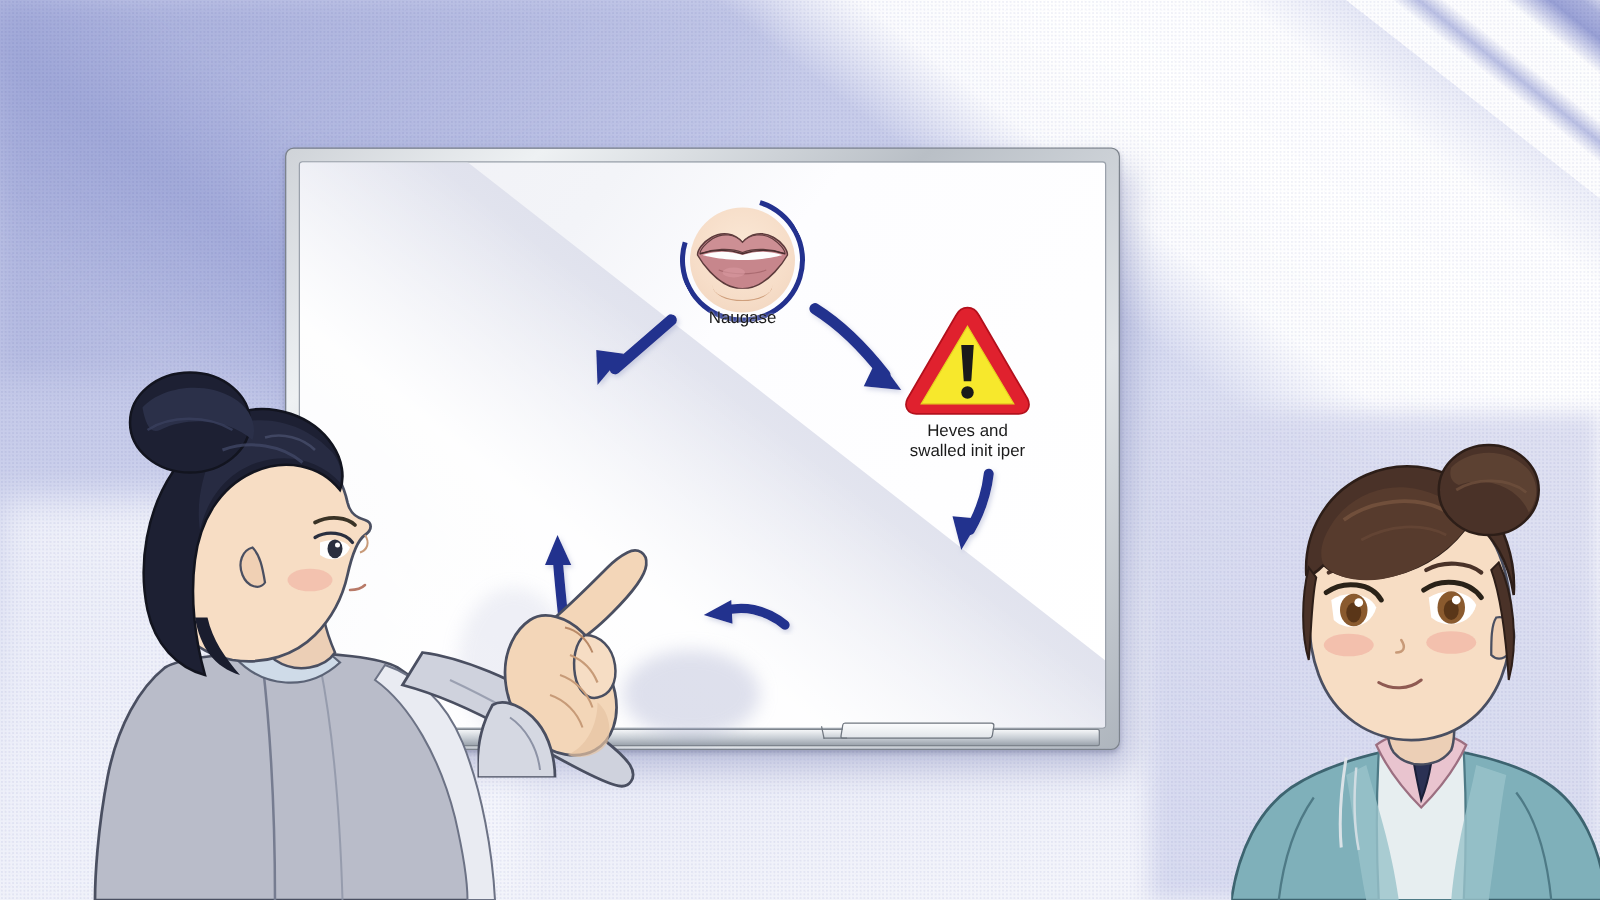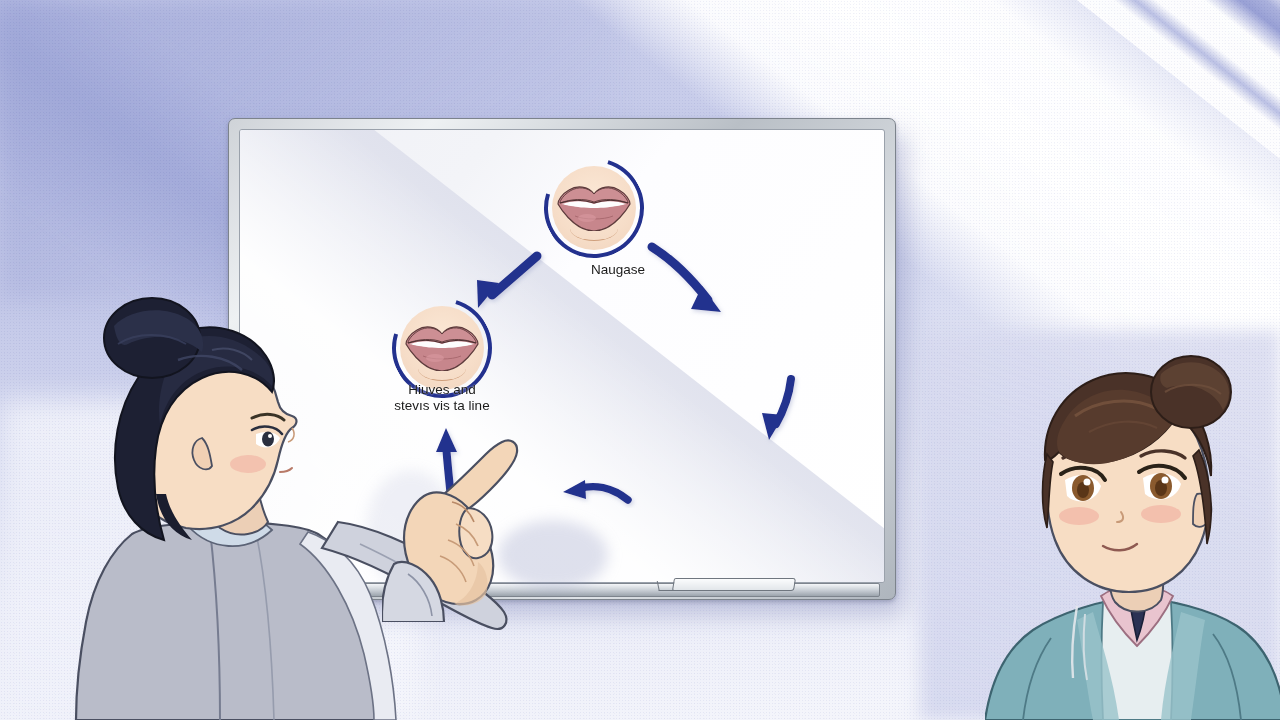--- a/index.html
+++ b/index.html
@@ -196,42 +196,36 @@
           <path d="M37,9 C43,2 53,1 61,6 C67,10 71,15 71,18 C60,14 47,13 37,17 C27,13 14,14 3,18 C3,15 7,10 13,6 C21,1 31,2 37,9 Z" fill="#cd8f94" stroke="#5d3b3c" stroke-width="0.9"></path>
           <path d="M5,19 C18,15 28,16 37,19 C46,16 56,15 69,19 C69,19 56,23 37,23 C18,23 5,19 5,19 Z" fill="#fdfdfd"></path>
           <path d="M3,18 C16,14 28,15 37,18 C46,15 58,14 71,18" fill="none" stroke="#4b2f30" stroke-width="1.1"></path>
           <path d="M18,31 C27,35 47,35 56,31" fill="none" stroke="#a4656b" stroke-width="1" opacity=".85"></path>
           <ellipse cx="30" cy="33" rx="9" ry="4" fill="#d89aa0" opacity=".6"></ellipse>
         </svg>
         <div class="chin"></div>
       </div>
       <div class="lips-ring"></div>
     </div>
-    <div class="node-label" style="top:104px;margin-left:24px;">Naugase</div>
-  </div>
-
-
-  <div class="node" style="left:392px;top:298px;">
-    <div class="lips-wrap">
-      <div class="lips-face">
-        <svg class="lips" viewBox="0 0 74 46">
-          <path d="M37,9 C43,1 54,0 62,5 C69,9 73,15 73,19 C73,19 58,46 37,46 C16,46 1,19 1,19 C1,15 5,9 12,5 C20,0 31,1 37,9 Z" fill="#c7868c" stroke="#5d3b3c" stroke-width="1.2"></path>
-          <path d="M37,9 C43,2 53,1 61,6 C67,10 71,15 71,18 C60,14 47,13 37,17 C27,13 14,14 3,18 C3,15 7,10 13,6 C21,1 31,2 37,9 Z" fill="#cd8f94" stroke="#5d3b3c" stroke-width="0.9"></path>
-          <path d="M5,19 C18,15 28,16 37,19 C46,16 56,15 69,19 C69,19 56,23 37,23 C18,23 5,19 5,19 Z" fill="#fdfdfd"></path>
-          <path d="M3,18 C16,14 28,15 37,18 C46,15 58,14 71,18" fill="none" stroke="#4b2f30" stroke-width="1.1"></path>
-          <path d="M18,31 C27,35 47,35 56,31" fill="none" stroke="#a4656b" stroke-width="1" opacity=".85"></path>
-          <ellipse cx="30" cy="33" rx="9" ry="4" fill="#d89aa0" opacity=".6"></ellipse>
-        </svg>
-        <div class="chin"></div>
-      </div>
-      <div class="lips-ring"></div>
+    <div class="node-label" style="top:88px;">Naugase</div>
+  </div>
+
+  <div class="node" style="left:722px;top:243px;">
+    <div class="warn-wrap">
+      <svg viewBox="0 0 104 92" width="104" height="92">
+        <path d="M52,3 C56,3 59,5 61,9 L100,76 C103,82 100,88 93,88 L11,88 C4,88 1,82 4,76 L43,9 C45,5 48,3 52,3 Z" fill="#e0212e" stroke="#b3101c" stroke-width="1.4"></path>
+        <path d="M52,18 L89,80 L15,80 Z" fill="#f7e82c" stroke="#e6d41f" stroke-width="1"></path>
+        <path d="M47,33 L57,33 L55,62 L49,62 Z" fill="#1a1a1a"></path>
+        <circle cx="52" cy="71" r="5" fill="#1a1a1a"></circle>
+      </svg>
     </div>
-    <div class="node-label" style="top:84px;">Hiuves and</div>
-    <div class="node-label" style="top:100px;">stevıs vis ta line</div>
-  </div>
+    <div class="node-label" style="top:94px;">Heves and</div>
+    <div class="node-label" style="top:110px;">swalled init iper</div>
+  </div>
+
 
 
   <div class="cast-shadow" style="left:498px;top:520px;width:110px;height:70px;"></div>
   <div class="cast-shadow" style="left:366px;top:470px;width:90px;height:120px;opacity:.5;"></div>
 
   <div class="char-left">
     <svg viewBox="0 0 470 438" width="470" height="438">
 
       <path d="M72,252 C52,268 34,298 26,340 C18,382 16,420 16,438 L330,438 C330,414 326,372 316,338
                C304,298 284,268 258,252 C232,236 98,236 72,252 Z" fill="#b9bcc9" stroke="#4a4f61" stroke-width="2.2"></path>

